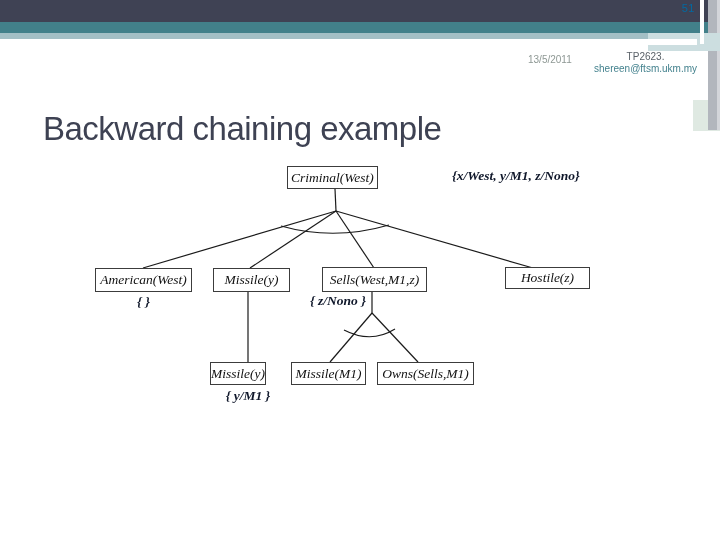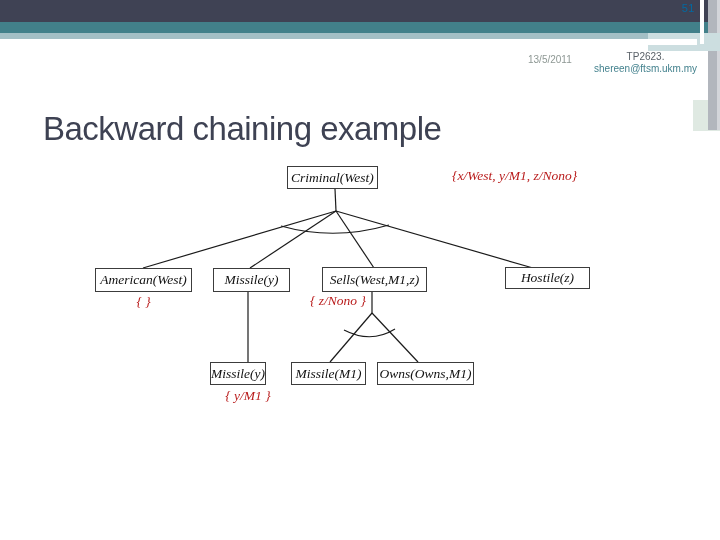--- a/index.html
+++ b/index.html
@@ -34,21 +34,21 @@
   .diagram-lines{position:absolute;left:0;top:0;width:720px;height:540px;}
   .node{
     position:absolute;background:#ffffff;border:1px solid #3c3c3c;
     display:flex;align-items:center;justify-content:center;
     font-family:"Liberation Serif","DejaVu Serif",serif;
     font-style:italic;font-size:13.5px;color:#111;box-sizing:border-box;
     white-space:nowrap;
   }
   .subst{
     position:absolute;font-family:"Liberation Serif","DejaVu Serif",serif;
-    font-style:italic;font-size:13.5px;color:#b91c1c;white-space:nowrap;
+    font-style:italic;font-size:13.5px;color:#0f172a;white-space:nowrap;font-weight:bold;
   }
   .n-criminal{left:287px;top:166px;width:91px;height:23px;}
   .n-american{left:95px;top:268px;width:97px;height:24px;}
   .n-weapon{left:213px;top:268px;width:77px;height:24px;}
   .n-sells{left:322px;top:267px;width:105px;height:25px;}
   .n-hostile{left:505px;top:267px;width:85px;height:22px;text-align:center;}
   .n-missile-y{left:210px;top:362px;width:56px;height:23px;}
   .n-missile-m1{left:291px;top:362px;width:75px;height:23px;}
   .n-owns{left:377px;top:362px;width:97px;height:23px;}
   .s-root{left:452px;top:168px;}
@@ -94,20 +94,20 @@
     <path d="M 344 330 Q 371 344 395 329"></path>
   </svg>
 
   <div class="node n-criminal">Criminal(West)</div>
   <div class="node n-american">American(West)</div>
   <div class="node n-weapon">Missile(y)</div>
   <div class="node n-sells">Sells(West,M1,z)</div>
   <div class="node n-hostile">Hostile(z)</div>
   <div class="node n-missile-y">Missile(y)</div>
   <div class="node n-missile-m1">Missile(M1)</div>
-  <div class="node n-owns">Owns(Owns,M1)</div>
+  <div class="node n-owns">Owns(Sells,M1)</div>
 
   <div class="subst s-root">{x/West, y/M1, z/Nono}</div>
   <div class="subst s-american">{ }</div>
   <div class="subst s-sells">{ z/Nono }</div>
   <div class="subst s-missile-y">{ y/M1 }</div>
 
 </div>
 
 </body></html>

